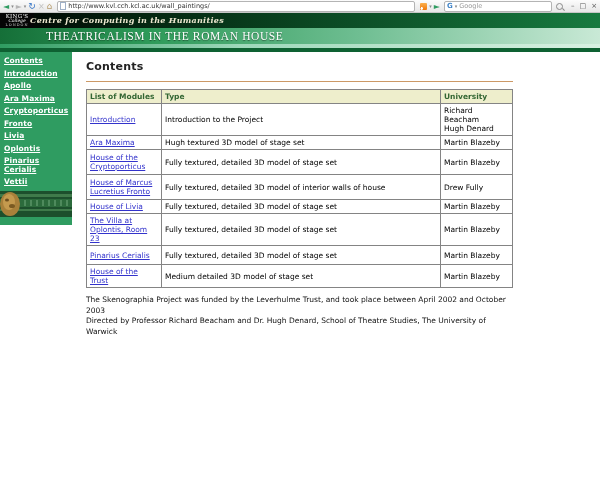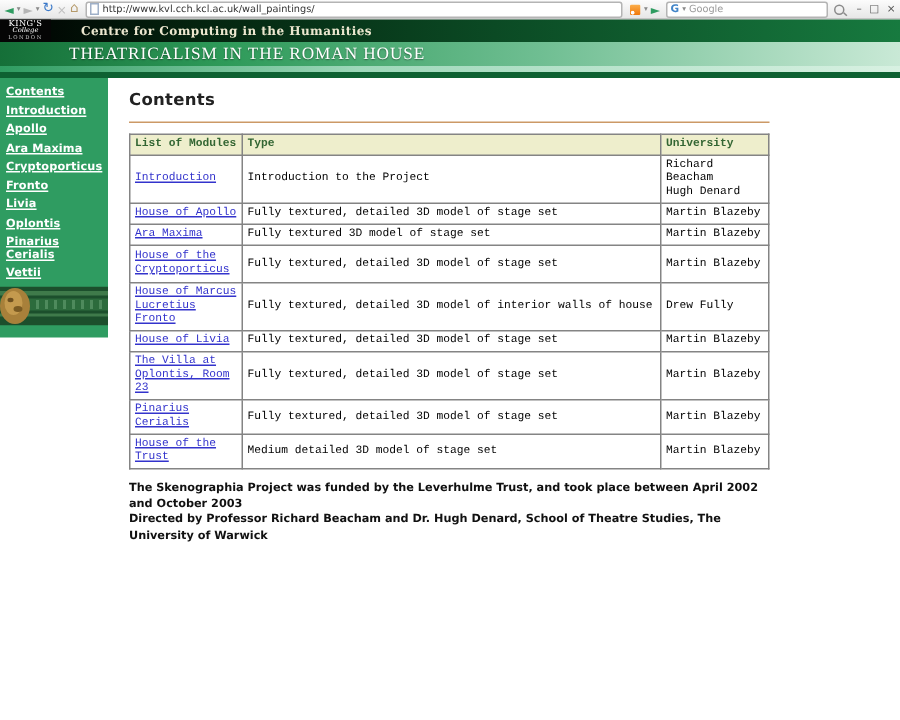--- a/index.html
+++ b/index.html
@@ -54,22 +54,22 @@
     background:linear-gradient(90deg,#000 0%,#04240f 22%,#0b4a24 55%,#177a3f 100%);
   }
   .logo {
     position:absolute; left:0; top:0; width:34px; height:15px; background:#050505;
     color:#fff; text-align:center; font-family:"DejaVu Serif", serif; overflow:hidden;
   }
   .logo .l1 { font-size:5.5px; line-height:6px; letter-spacing:0.3px; }
   .logo .l2 { font-size:4.5px; line-height:4px; font-style:italic; }
   .logo .l3 { font-size:3.5px; line-height:4px; letter-spacing:1px; color:#cfcfcf; }
   .dept {
-    position:absolute; left:54px; top:0; height:15px; line-height:15px;
-    font-family:"DejaVu Serif", serif; font-weight:bold;
+    position:absolute; left:30px; top:0; height:15px; line-height:15px;
+    font-family:"DejaVu Serif", serif; font-style:italic; font-weight:bold;
     font-size:8px; color:#ece7cf; letter-spacing:0.3px;
   }
   .band-title {
     position:absolute; top:28px; left:0; width:600px; height:16px;
     background:linear-gradient(90deg,#156f38 0%,#2e9a59 25%,#6fbe92 60%,#c9e9d6 100%);
   }
   .site-title {
     position:absolute; left:6px; top:0; height:16px; line-height:16px;
     font-family:"Liberation Serif", serif; font-size:11.5px; color:#fff;
     letter-spacing:0.6px; text-shadow:0 1px 1px rgba(0,0,0,0.45); white-space:nowrap;margin-left:40px;
@@ -88,30 +88,30 @@
   .side-link {
     display:block; margin:0 2px 4px 4px; color:#fff; font-size:7.5px; font-weight:bold;
     text-decoration:underline; line-height:8.5px; letter-spacing:0.1px;
   }
   .fresco { display:block; width:72px; height:26px; margin-top:3px; }
 
   
   .main { position:absolute; top:60px; left:86px; width:427px; }
   .page-heading { font-size:11px; font-weight:bold; color:#222; margin:0 0 8px 0; letter-spacing:0.2px; }
   .rule { height:1px; background:#cc9966; margin:0 0 7px 0; }
-  table.mods { width:427px; border-collapse:collapse; table-layout:fixed;font-family:Liberation Mono, monospace; }
+  table.mods { width:427px; border-collapse:collapse; table-layout:fixed; }
   table.mods th, table.mods td {
     border:1px solid #848484; padding:2px 3px; font-size:7.5px; line-height:9px;
     text-align:left; vertical-align:middle; word-wrap:break-word;
   }
   table.mods th { background:#eeeecc; color:#336633; font-weight:bold; }
   td.mod a { color:#3333cc; text-decoration:underline; }
   tr.tall td { height:20px; }
   tr.med td { height:14px; }
-  .footer { margin-top:7px; font-size:7.5px; color:#111; line-height:10.5px;font-weight:bold; }
+  .footer { margin-top:7px; font-size:7.5px; color:#111; line-height:10.5px; }
 </style>
 </head>
 <body>
 
 <div class="toolbar">
   <span class="tb-ico back">◄</span>
   <span class="caret">▾</span>
   <span class="tb-ico fwd">►</span>
   <span class="caret">▾</span>
   <span class="tb-ico refresh">↻</span>
@@ -202,27 +202,22 @@
           <th>University</th>
         </tr>
       </thead>
     <tbody>
         <tr class="tall">
           <td class="mod"><a href="#">Introduction</a></td>
           <td>Introduction to the Project</td>
           <td>Richard Beacham<br>Hugh Denard</td>
         </tr>
         <tr>
-          <td class="mod"><a href="#">House of Apollo</a></td>
-          <td>Fully textured, detailed 3D model of stage set</td>
-          <td>Martin Blazeby</td>
-        </tr>
-        <tr>
           <td class="mod"><a href="#">Ara Maxima</a></td>
-          <td>Fully textured 3D model of stage set</td>
+          <td>Hugh textured 3D model of stage set</td>
           <td>Martin Blazeby</td>
         </tr>
         <tr class="tall">
           <td class="mod"><a href="#">House of the Cryptoporticus</a></td>
           <td>Fully textured, detailed 3D model of stage set</td>
           <td>Martin Blazeby</td>
         </tr>
         <tr class="tall">
           <td class="mod"><a href="#">House of Marcus Lucretius Fronto</a></td>
           <td>Fully textured, detailed 3D model of interior walls of house</td>

